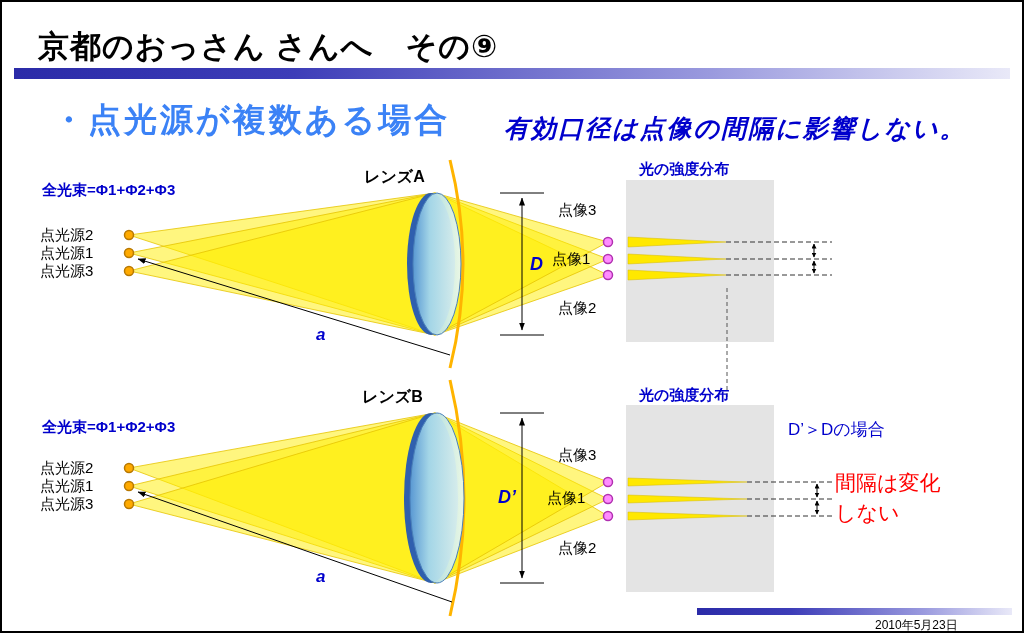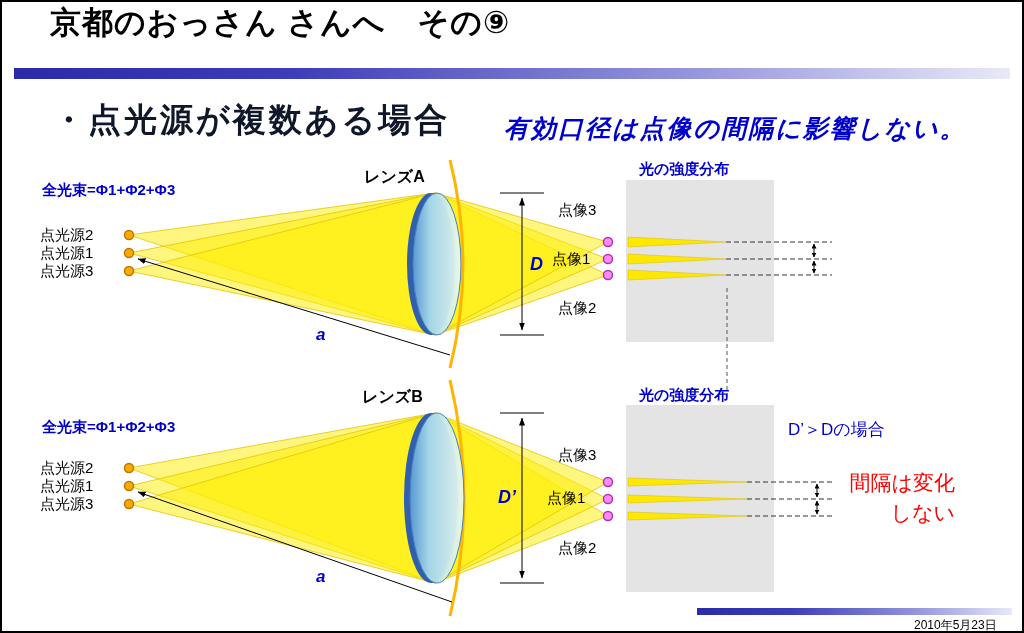--- a/index.html
+++ b/index.html
@@ -2,30 +2,30 @@
 <html><head>
 <meta charset="utf-8">
 <style>
   html,body{margin:0;padding:0;background:#fff;}
   .slide{
     position:relative;width:1024px;height:633px;background:#fff;
     border:2px solid #000;box-sizing:border-box;overflow:hidden;
     font-family:"Liberation Sans","DejaVu Sans",sans-serif;
   }
   .abs{position:absolute;}
-  .title{left:36px;top:0;font-size:31px;font-weight:bold;color:#000;letter-spacing:1px;white-space:nowrap;z-index:3;margin-left:12px;}
+  .title{left:36px;top:24px;font-size:31px;font-weight:bold;color:#000;letter-spacing:1px;white-space:nowrap;z-index:3;}
   .hbar{left:12px;top:66px;width:996px;height:11px;
     background:linear-gradient(to right,#2b2ba8 0%,#3d3db8 28%,#9a9ade 70%,#e9e9f8 100%);z-index:3;}
-  .heading{left:50px;top:96px;font-size:33px;font-weight:bold;color:#0f172a;letter-spacing:3px;white-space:nowrap;z-index:3;}
+  .heading{left:50px;top:96px;font-size:33px;font-weight:bold;color:#3b82f6;letter-spacing:3px;white-space:nowrap;z-index:3;}
   .subheading{left:502px;top:110px;font-size:25px;font-weight:bold;color:#0000cc;letter-spacing:2px;white-space:nowrap;z-index:3;font-style:italic;}
   .footnote{left:26px;top:595px;font-size:12px;color:#ff0066;white-space:nowrap;z-index:3;}
-  .note-red{left:833px;top:466px;width:120px;font-size:21px;color:#ff0000;line-height:1.45;z-index:3;text-align:right;}
+  .note-red{left:833px;top:466px;width:120px;font-size:21px;color:#ff0000;line-height:1.45;z-index:3;}
   .fbar{left:695px;top:606px;width:315px;height:7px;
     background:linear-gradient(to right,#2b2ba8 0%,#3d3db8 30%,#9a9ade 72%,#e9e9f8 100%);z-index:3;}
-  .date{left:912px;top:615px;font-size:12px;color:#000;white-space:nowrap;z-index:3;text-align:right;}
+  .date{left:873px;top:615px;font-size:12px;color:#000;white-space:nowrap;z-index:3;text-align:right;}
   svg.canvas{position:absolute;left:0;top:0;z-index:1;}
   svg text{font-family:"Liberation Sans","DejaVu Sans",sans-serif;}
 </style>
 </head>
 <body>
 
 <div class="slide">
 
   <div class="abs title">京都のおっさん さんへ　その⑨</div>
   <div class="abs hbar"></div>

